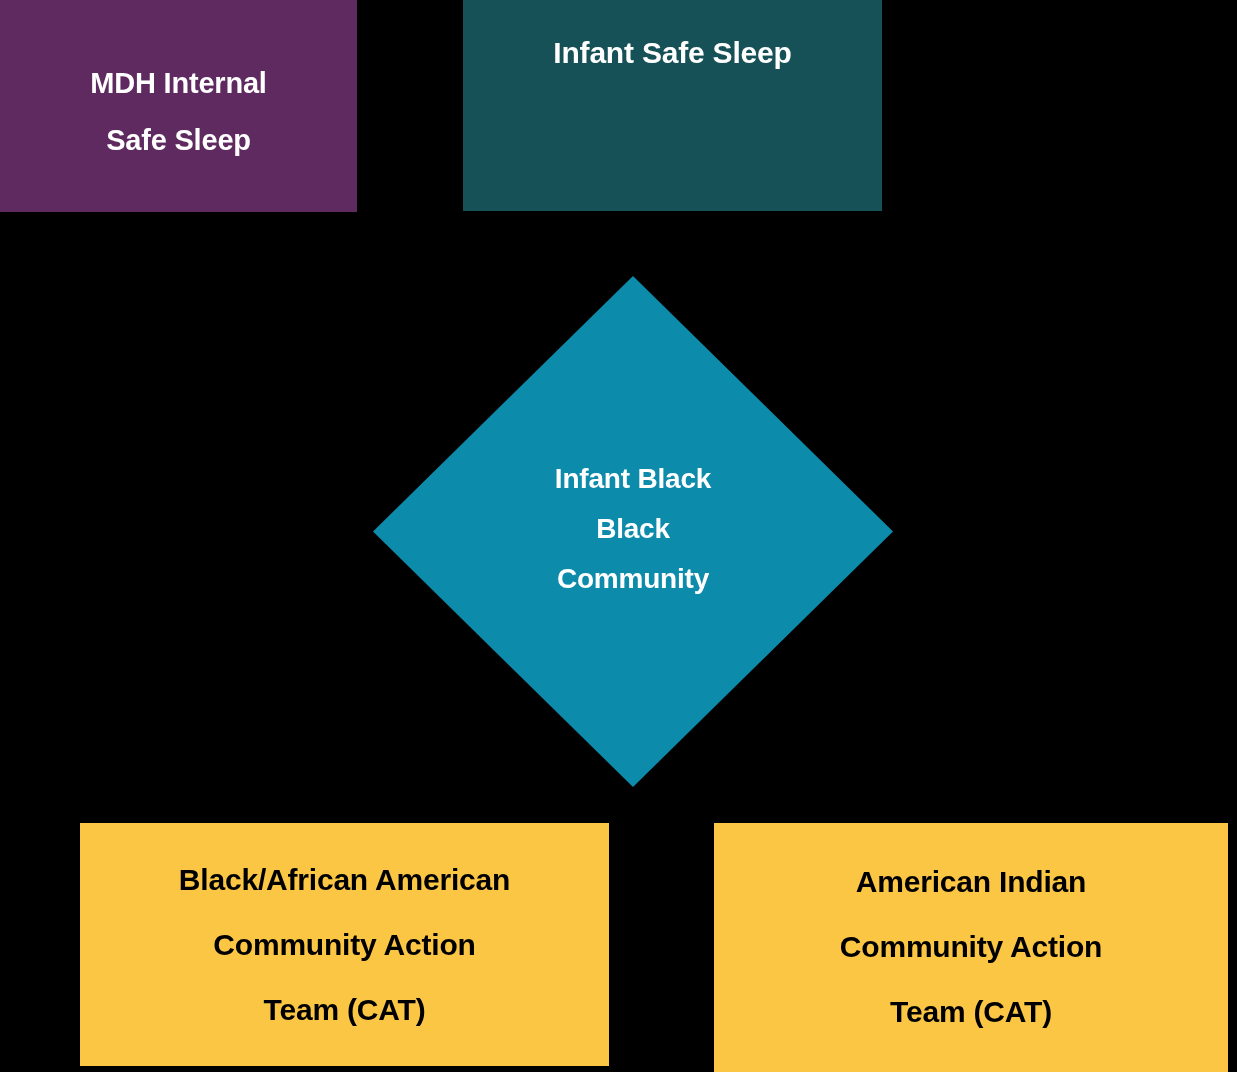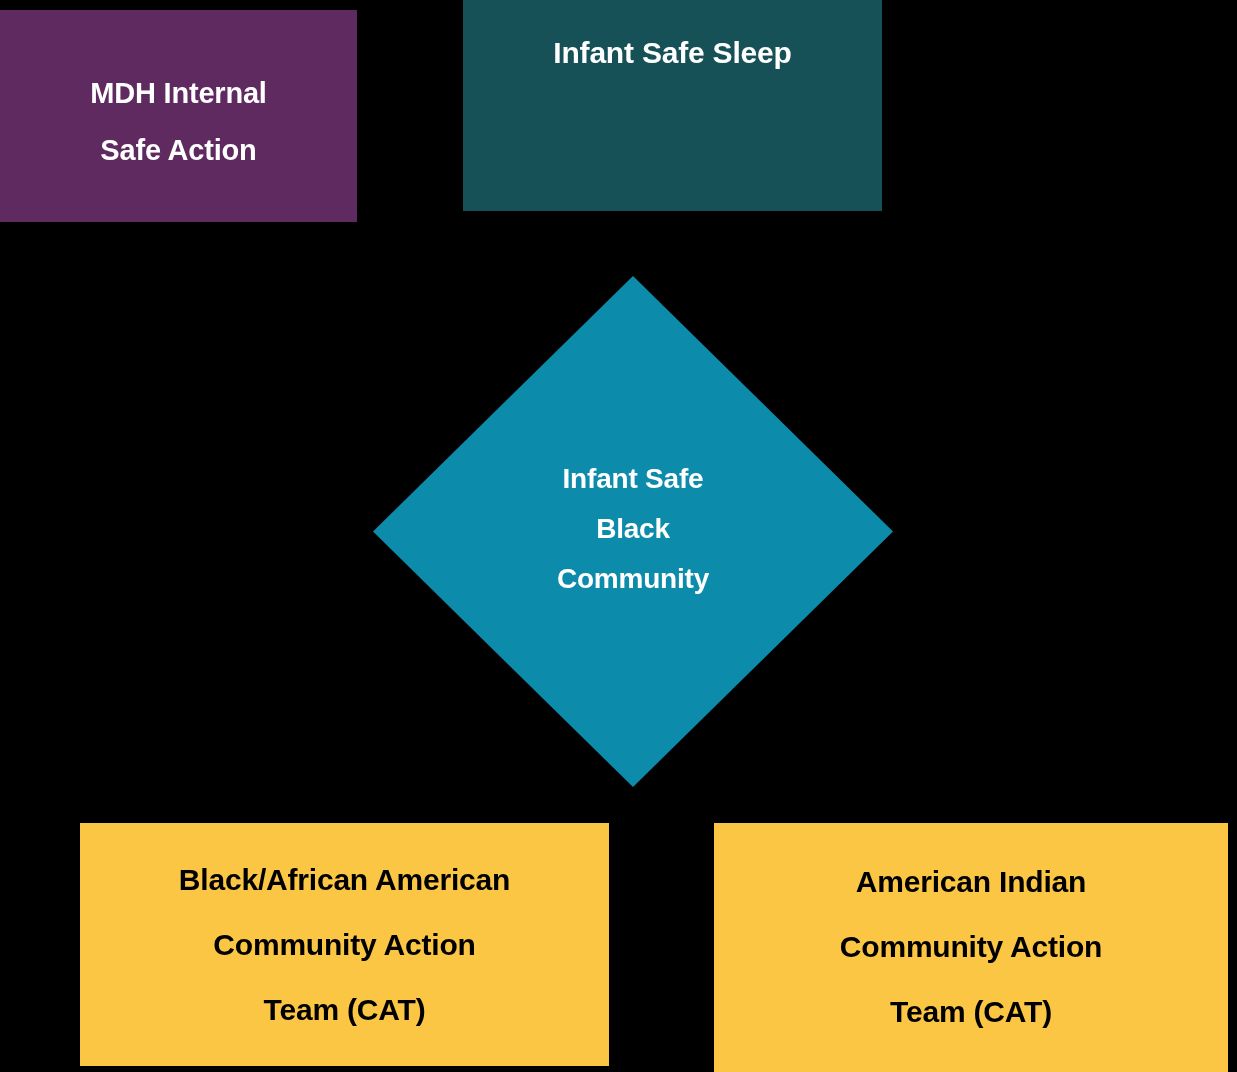--- a/index.html
+++ b/index.html
@@ -29,21 +29,21 @@
     letter-spacing: -0.2px;
   }
   .node .line {
     display: block;
     white-space: nowrap;
   }
 
   
   #box-mdh {
     left: 0px;
-    top: 10px;
+    top: 0px;
     width: 357px;
     height: 212px;
     background: #5F2A60;
     color: #FFFFFF;
     justify-content: center;
     font-size: 29px;
     line-height: 57px;
     padding-top: 12px;
   }
 
@@ -103,29 +103,29 @@
     line-height: 65px;
   }
 </style>
 </head>
 <body>
 
 <div id="canvas">
 
   <div class="node" id="box-mdh">
     <span class="line">MDH Internal</span>
-    <span class="line">Safe Action</span>
+    <span class="line">Safe Sleep</span>
   </div>
 
   <div class="node" id="box-leadership">
     <span class="line">Infant Safe Sleep</span>
   </div>
 
   <div class="node" id="diamond-listening">
-    <span class="line">Infant Safe</span>
+    <span class="line">Infant Black</span>
     <span class="line">Black</span>
     <span class="line">Community</span>
   </div>
 
   <div class="node" id="box-cat-black">
     <span class="line">Black/African American</span>
     <span class="line">Community Action</span>
     <span class="line">Team (CAT)</span>
   </div>
 

